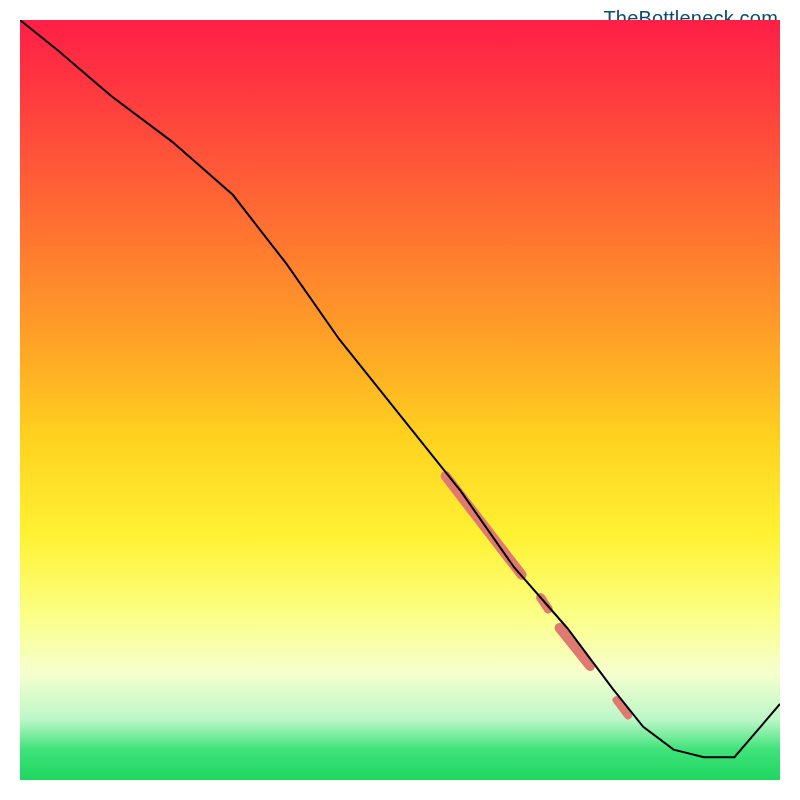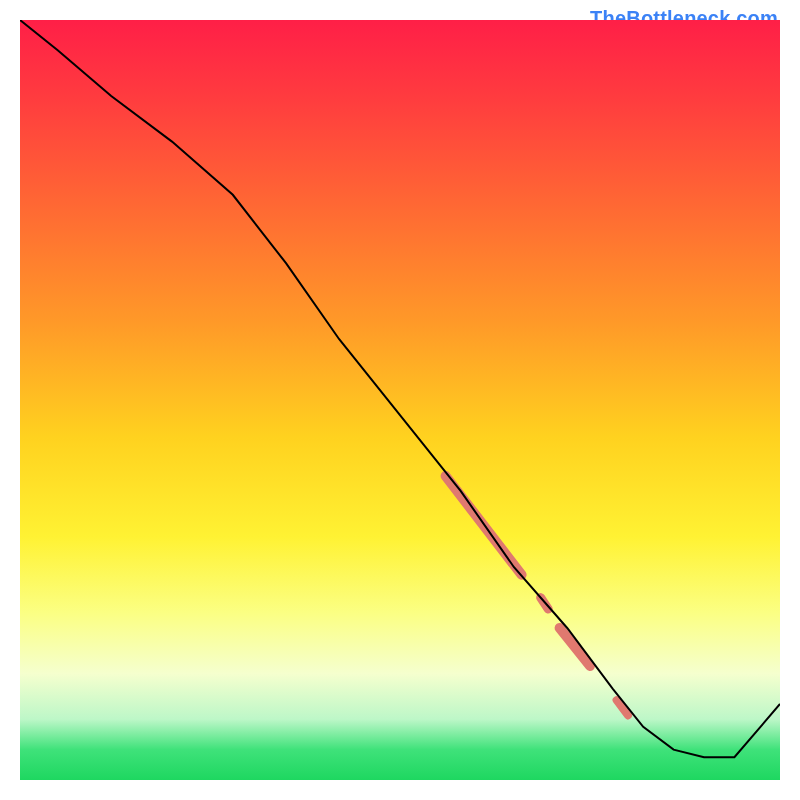--- a/index.html
+++ b/index.html
@@ -37,23 +37,23 @@
       #fbff83 78%,
       #f5ffce 86%,
       #bdf7c8 92%,
       #3fe27a 96%,
       #1ed760 100%);
   }
   .watermark {
     position: absolute;
     top: 7px;
     right: 22px;
-    color: #3b82f6;
+    color: #0c4a6e;
     font-size: 20px;
-    font-weight: 700;
+    font-weight: 400;
     letter-spacing: 0.2px;
     user-select: none;
   }
   svg.overlay {
     position: absolute;
     inset: 0;
     width: 760px;
     height: 760px;
   }
 </style>

